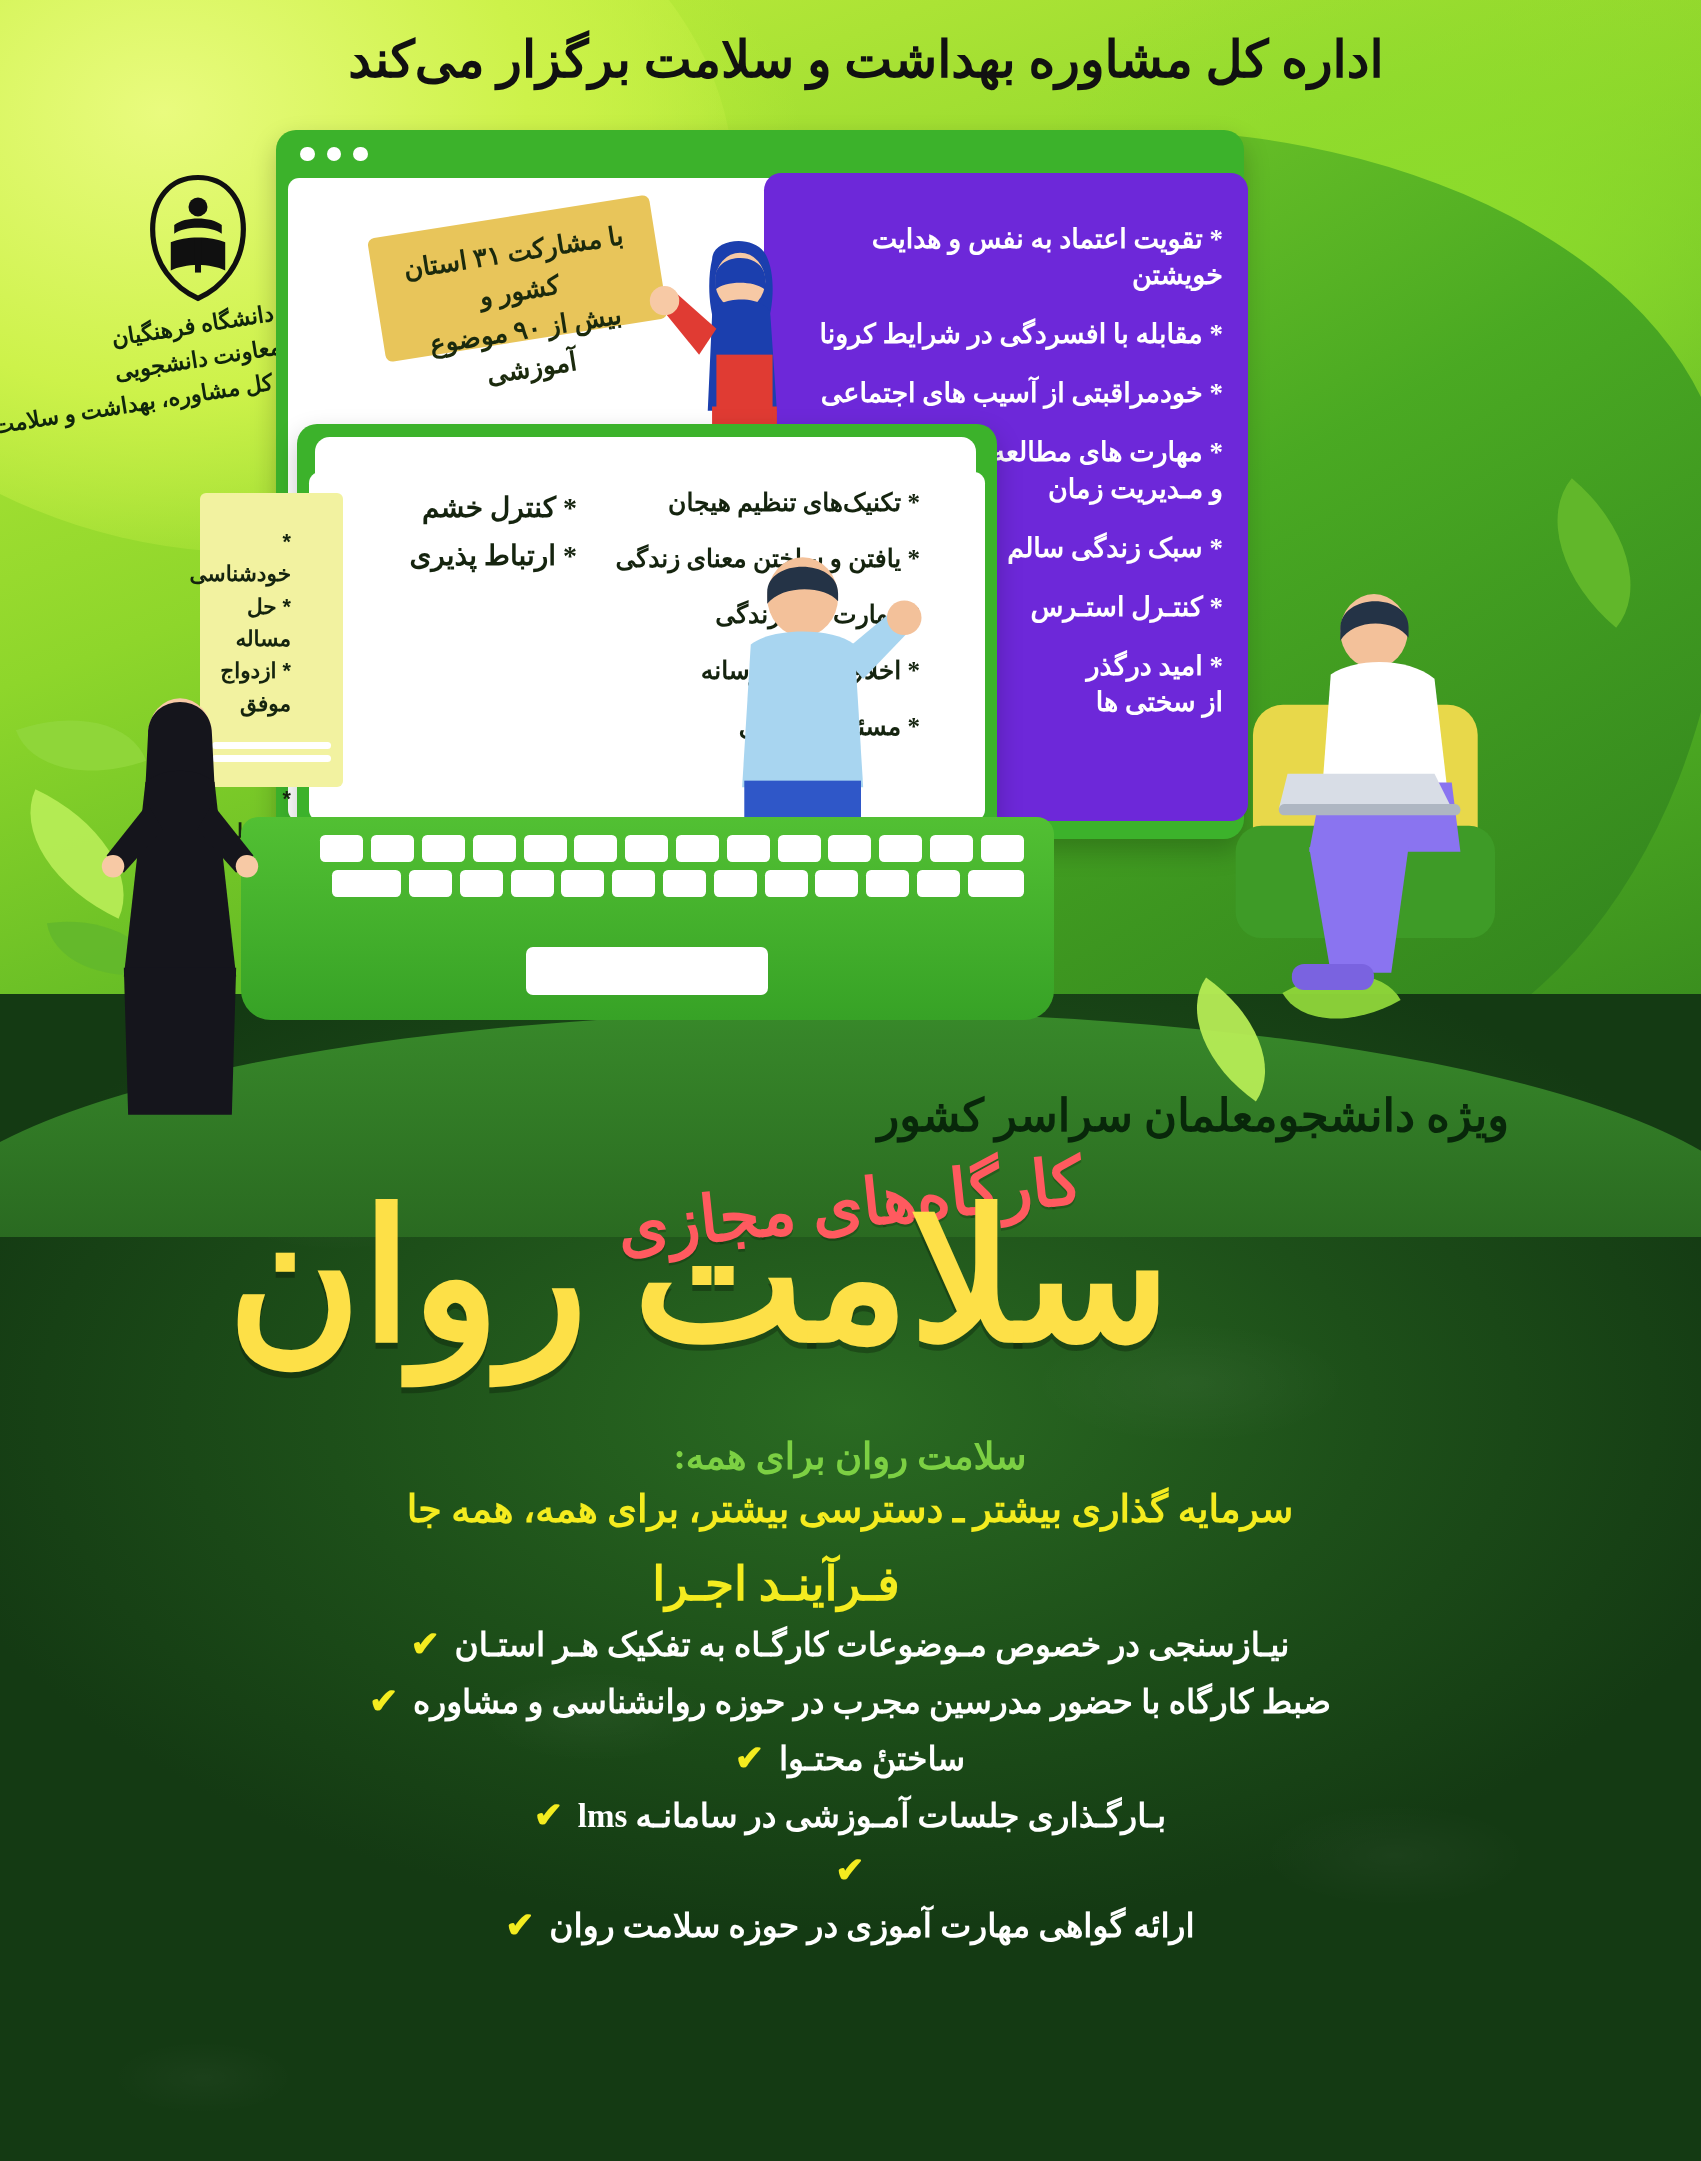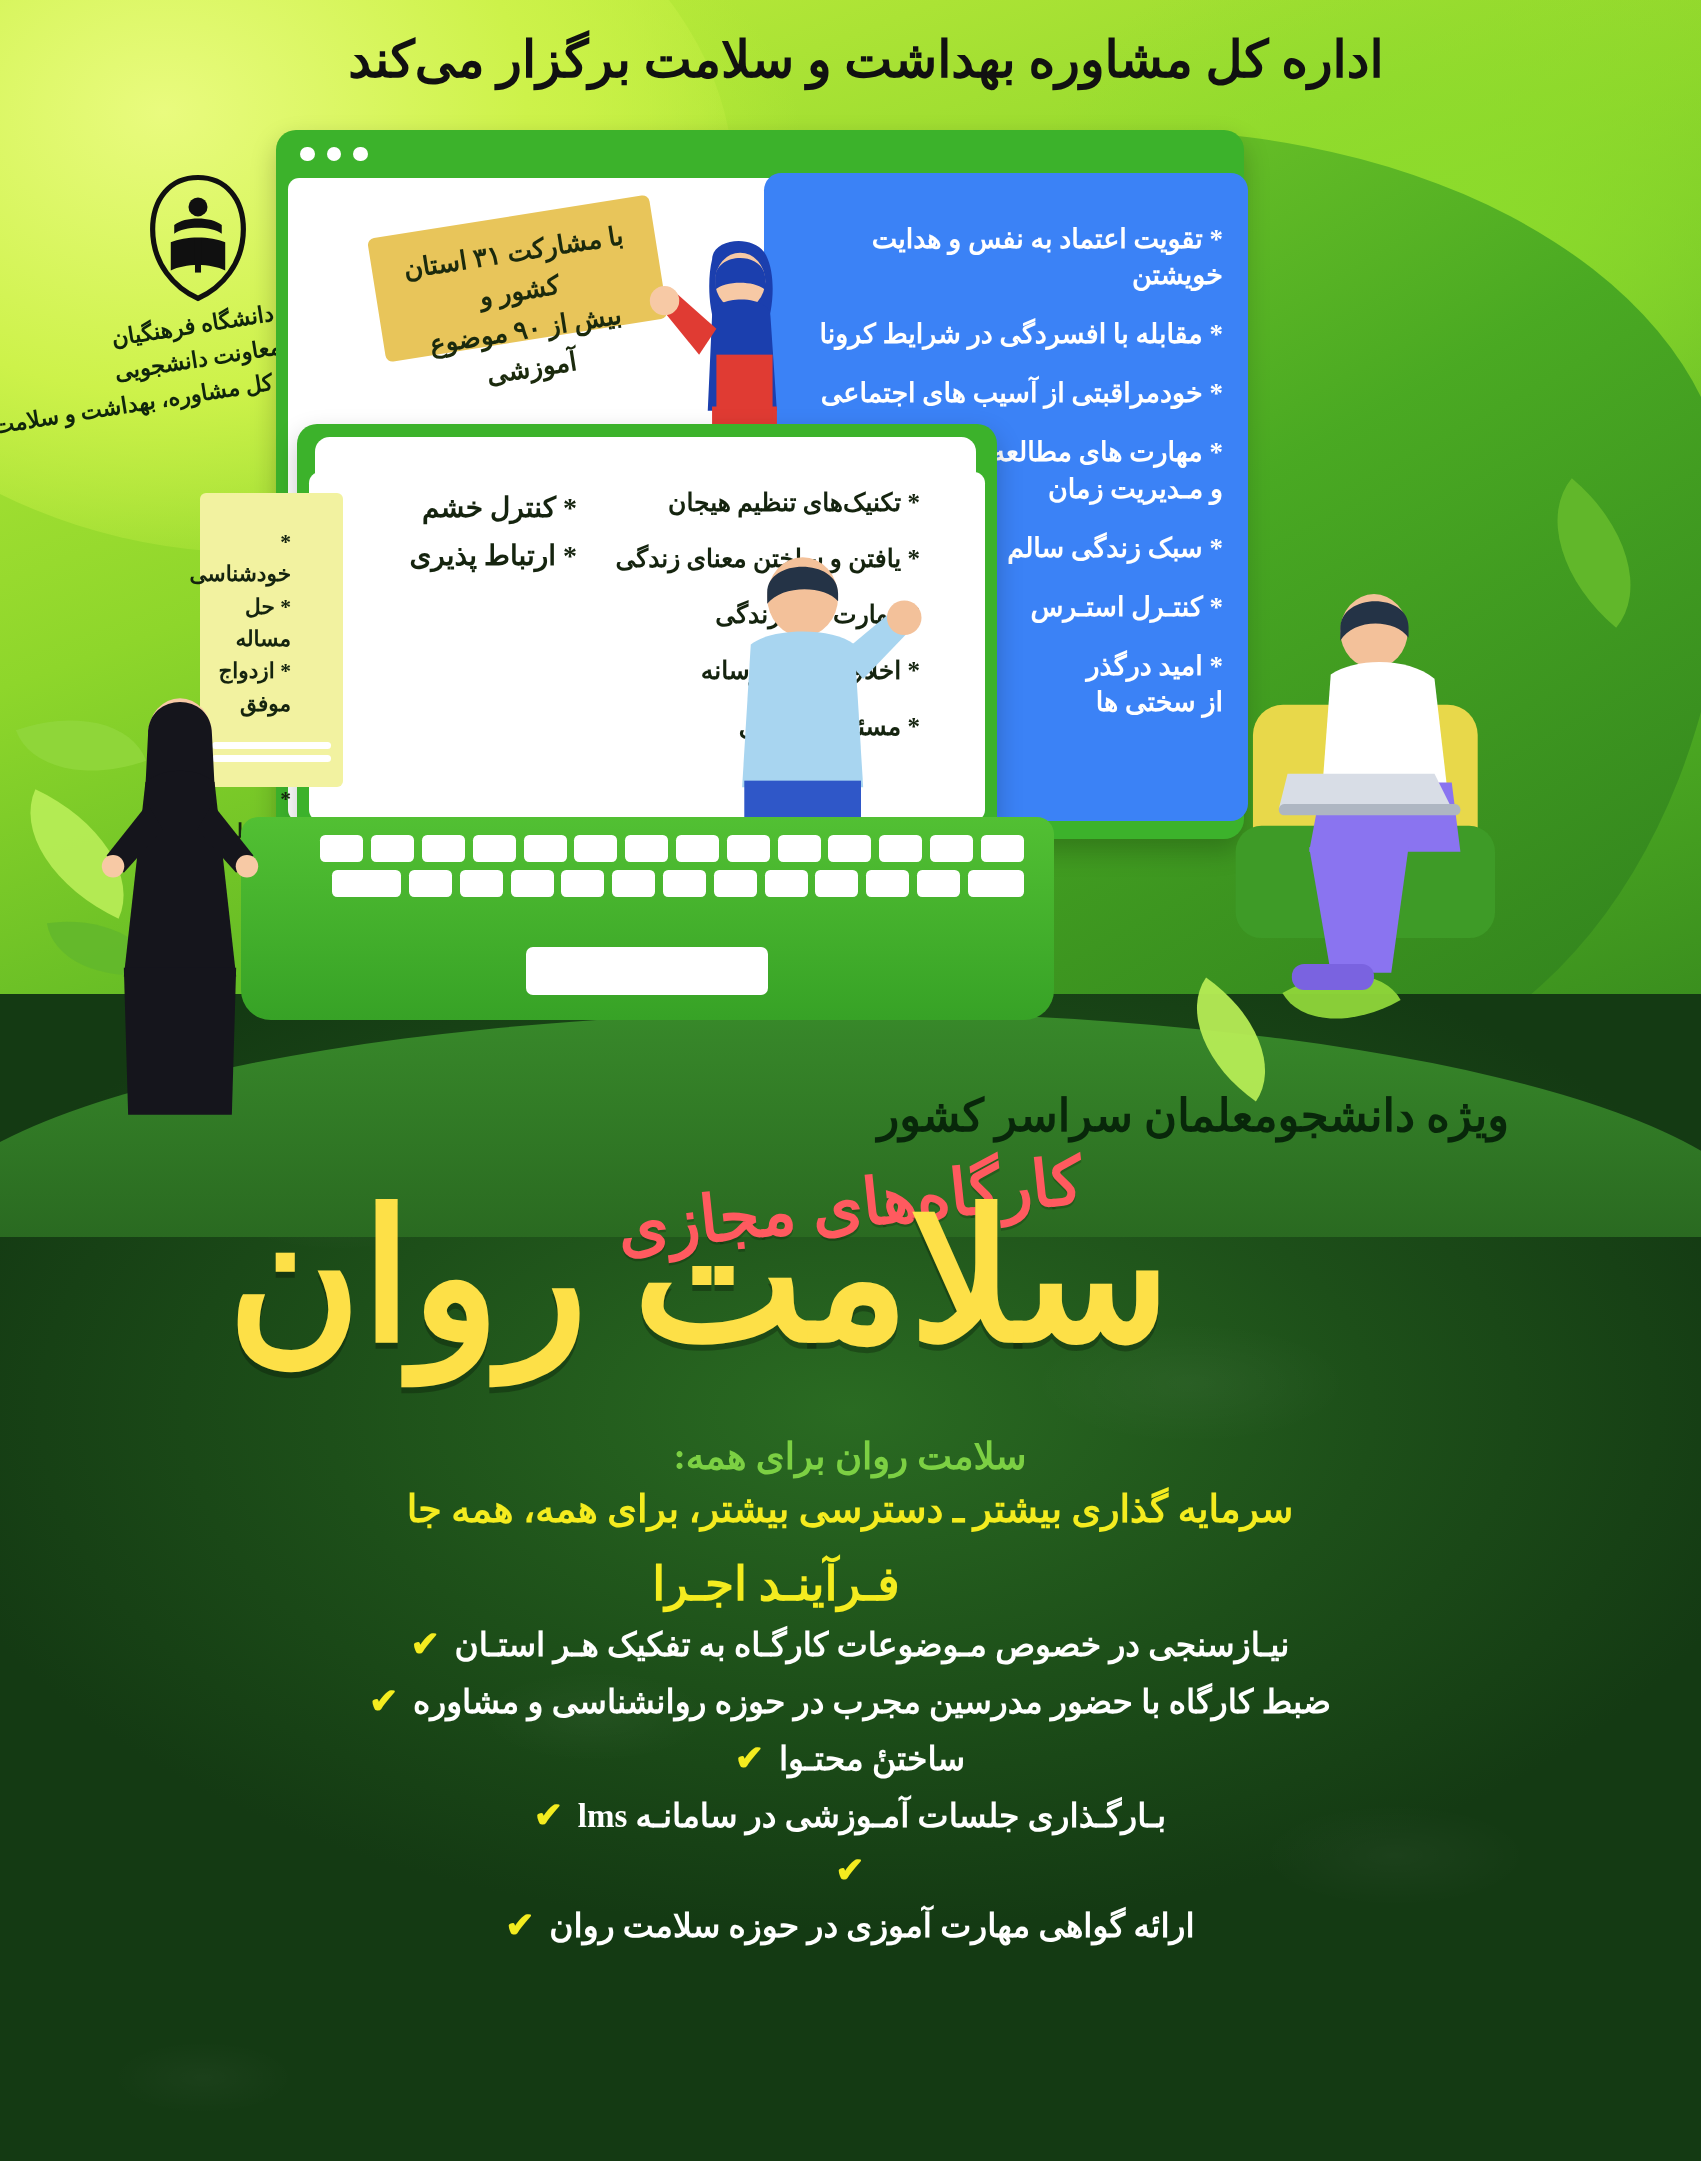--- a/index.html
+++ b/index.html
@@ -150,21 +150,21 @@
     height: calc(100% - 66px);
   }
 
   
   #win-main { left: 277px; top: 130px; width: 968px; height: 709px; }
   
   #win-green {
     position: absolute;
     left: 765px; top: 173px;
     width: 484px; height: 648px;
-    background: #3b82f6;
+    background: #6d28d9;
     border-radius: 17.3px;
   }
 
   
   #win-sub { left: 298px; top: 424px; width: 700px; height: 415px; }
 
   
   .green-list {
     direction: rtl;
     padding: 21px 25px 0 17.3px;
@@ -220,21 +220,21 @@
     position: absolute;
     left: 201px; top: 493px;
     width: 143px; height: 294px;
     background: #f2f2a0;
     border-radius: 6px;
     direction: rtl;
     text-align: right;
     padding: 11.2px 12px;
     box-sizing: border-box;
     color: #15240f;
-    font-family: Liberation Serif, serif;
+    font-family: Liberation Sans, sans-serif;
     font-weight: bold;
     font-size: 21.6px;
     line-height: 1.5;
   }
   .sticky li { list-style: none; }
   .sticky .bars { margin: 9.5px 0; }
   .sticky .bars span {
     display: block;
     height: 7px;
     background: #ffffff;

